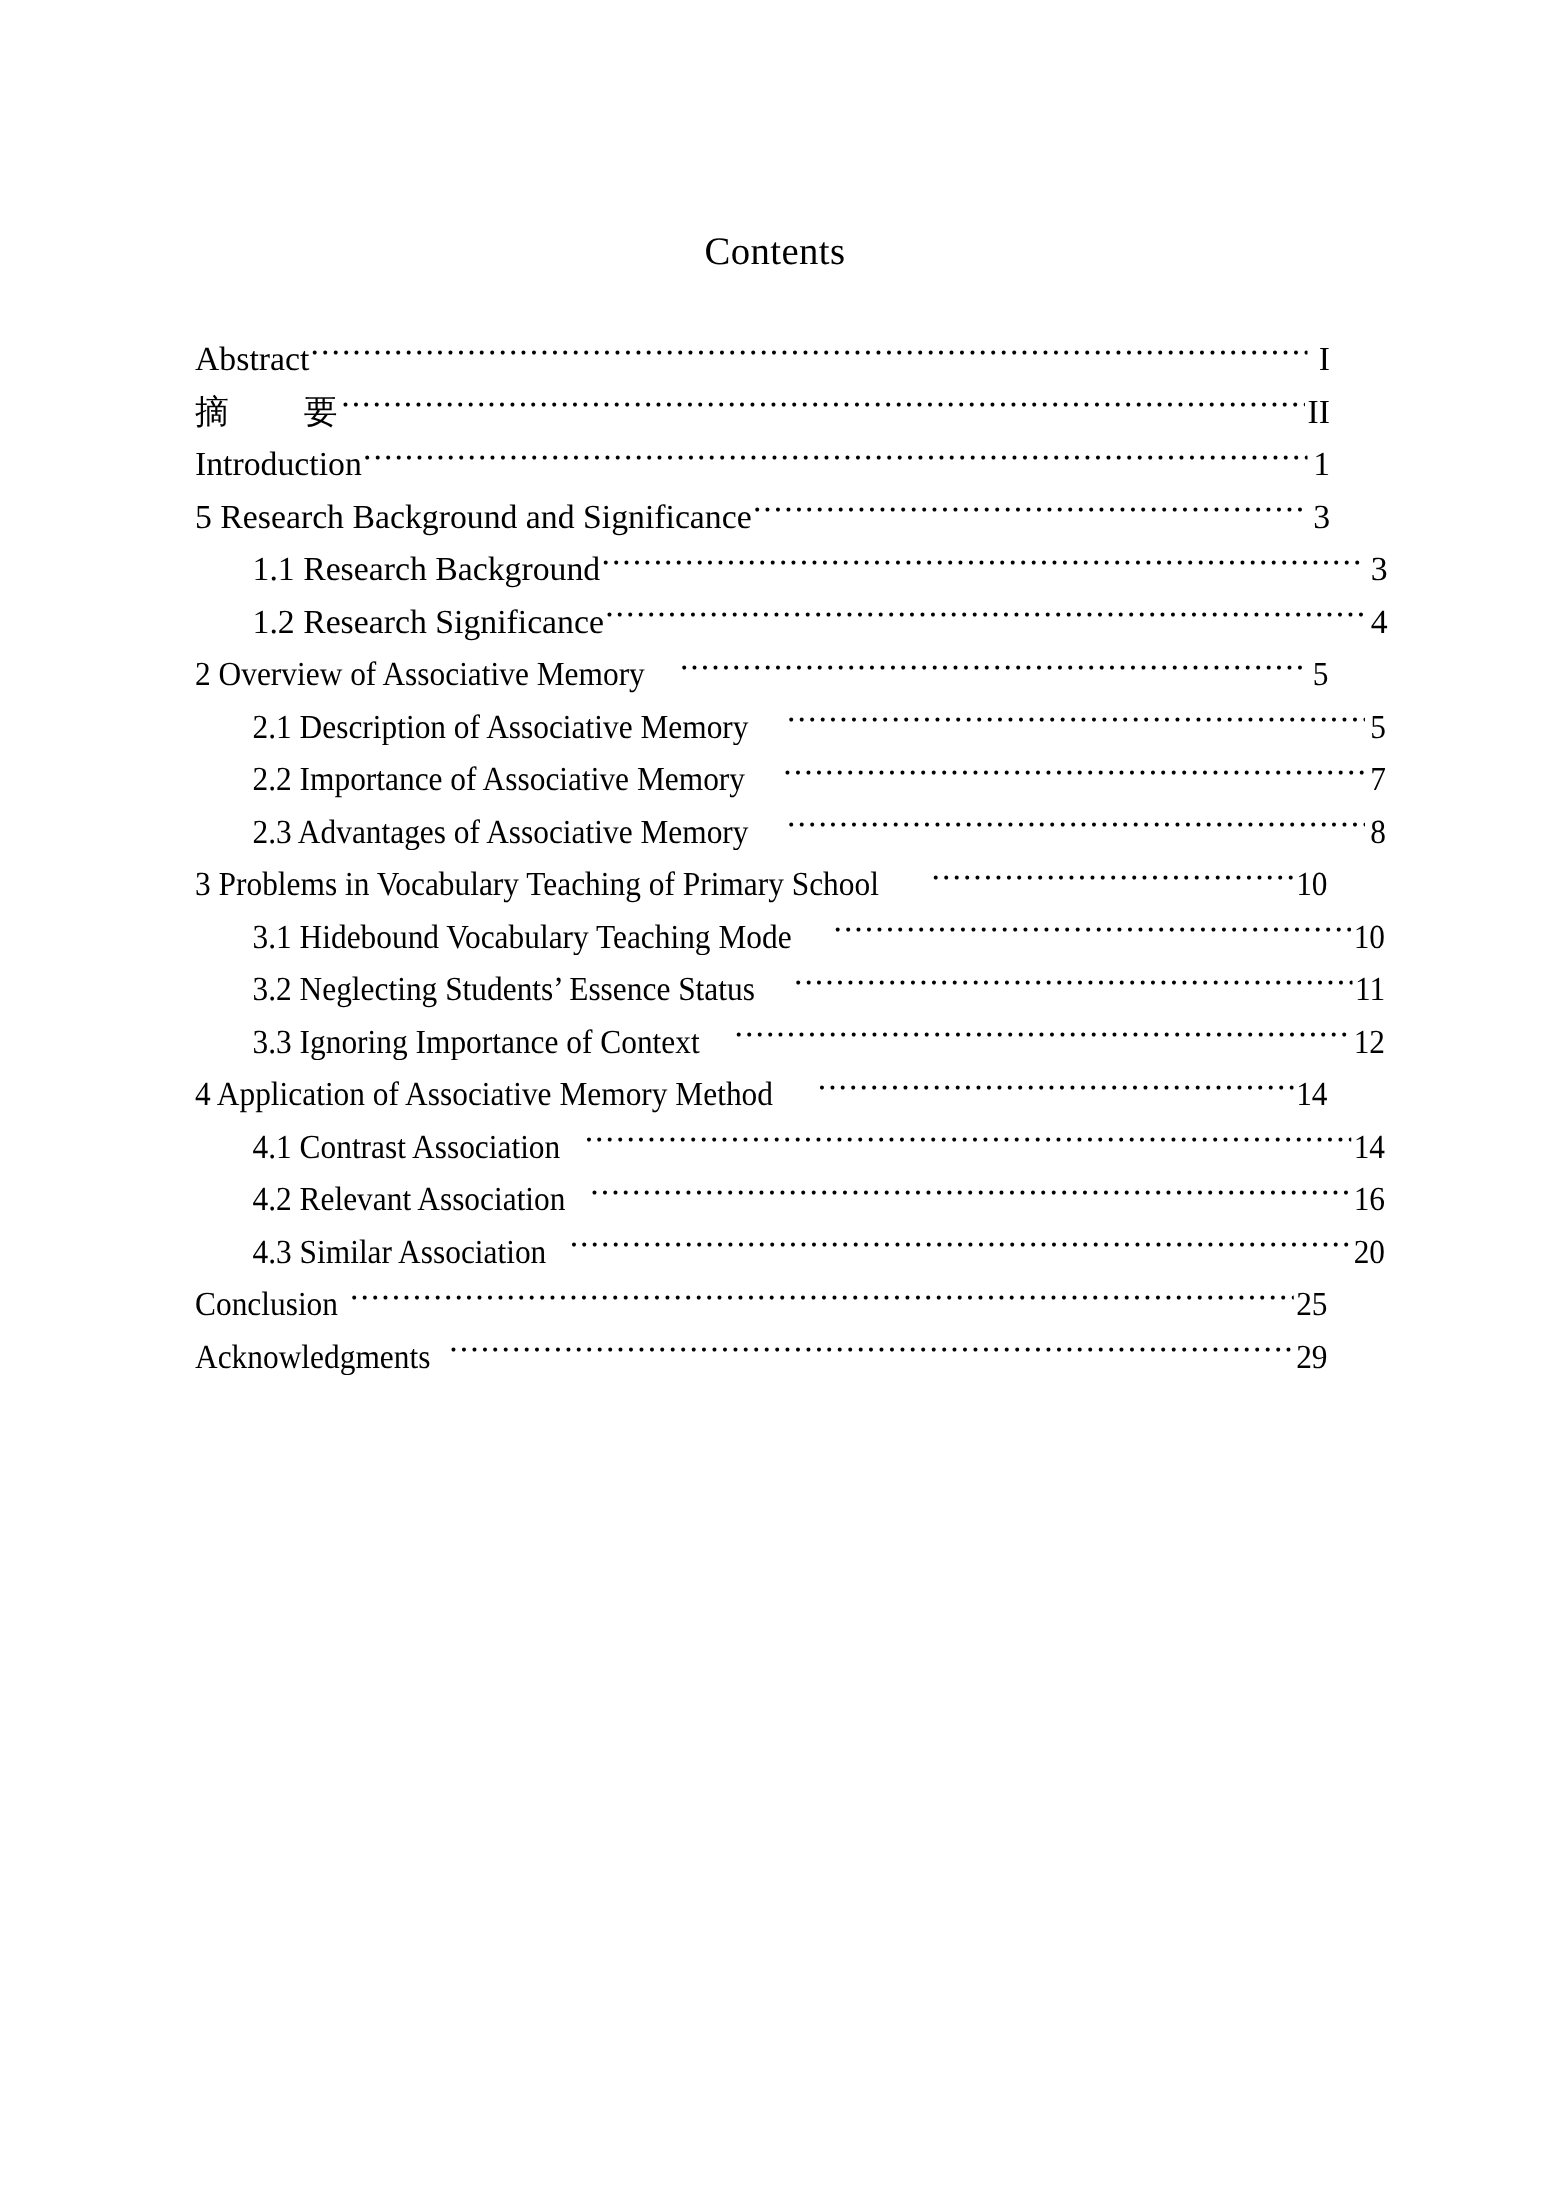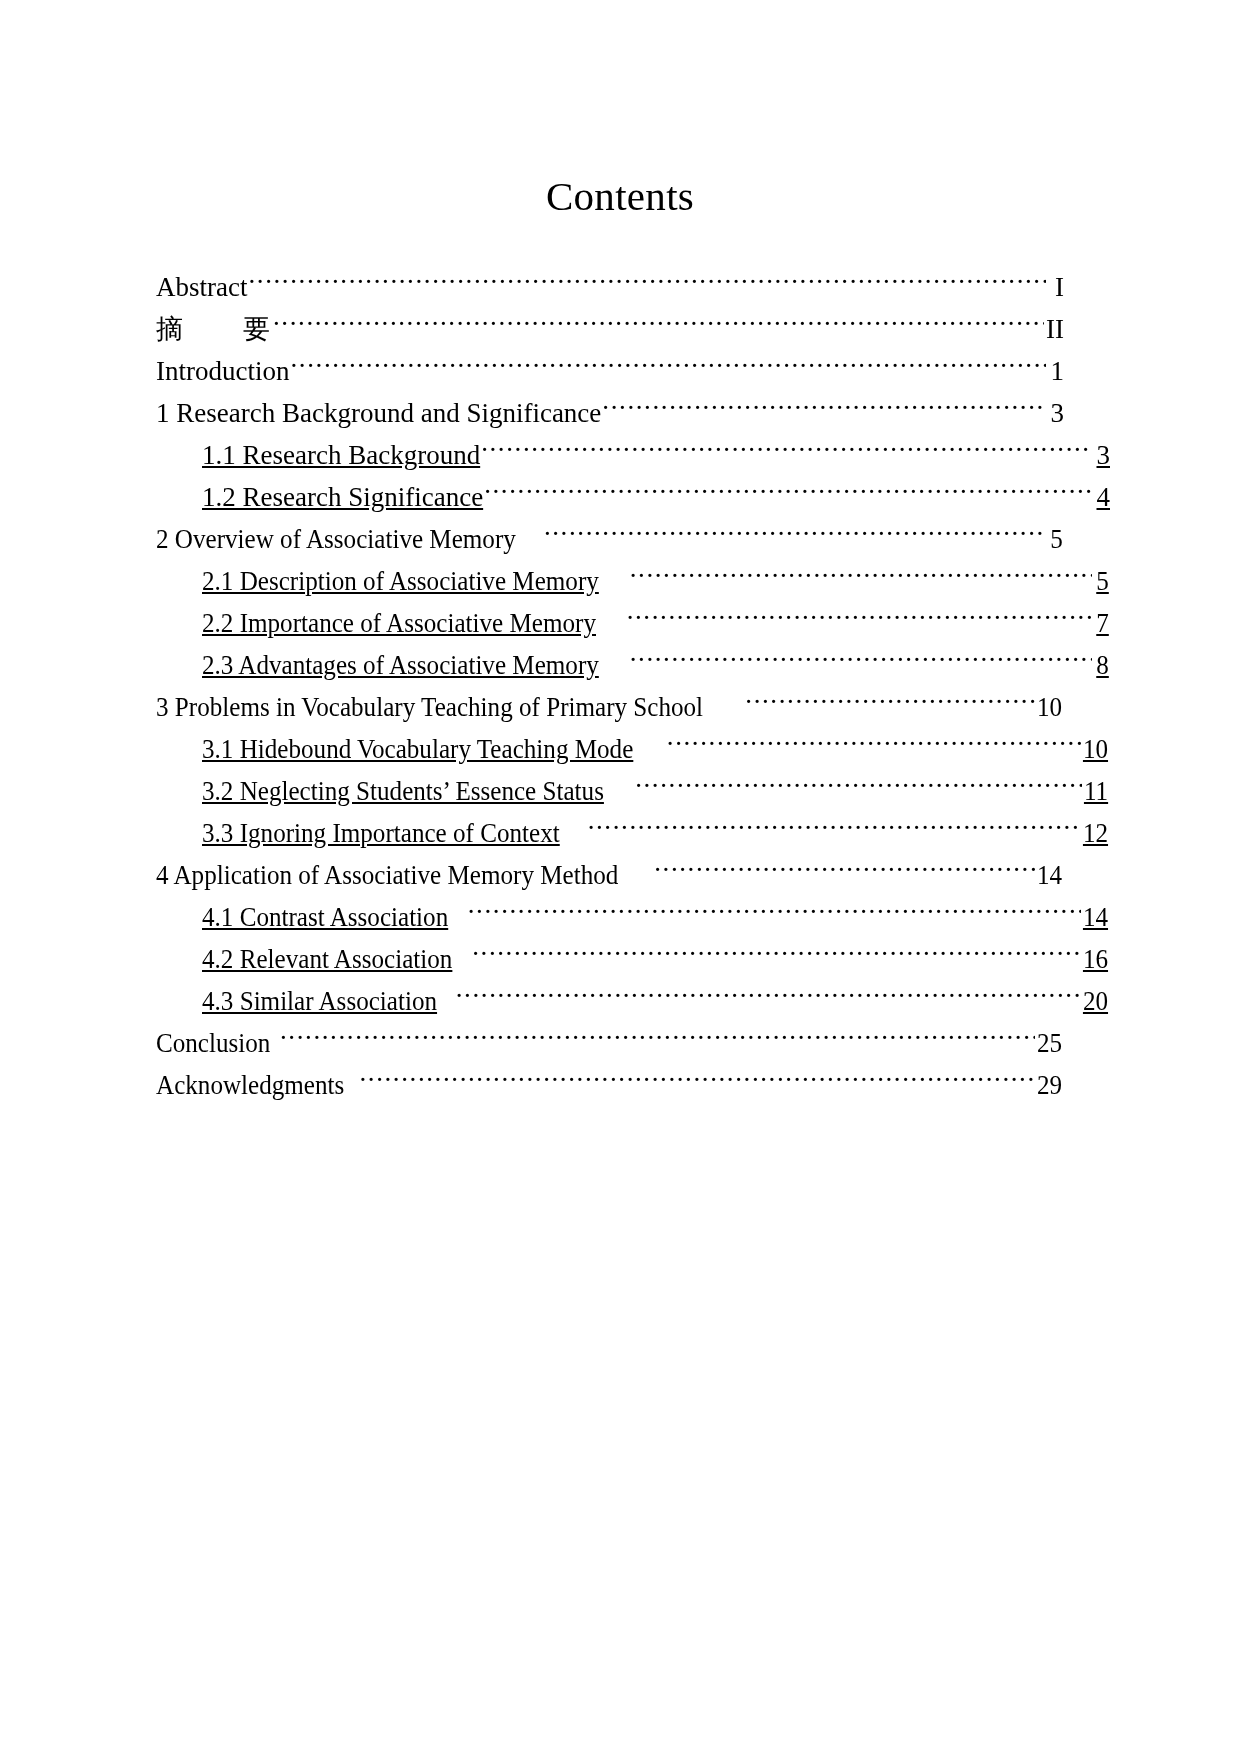--- a/index.html
+++ b/index.html
@@ -21,24 +21,24 @@
     left: 0;
     top: 0;
     width: 1240px;
     height: 1754px;
     background: #ffffff;
   }
 
   .doc-title {
     position: absolute;
     left: 0;
-    top: 172px;
+    top: 182px;
     width: 1240px;
     text-align: center;
-    font-size: 41px;
+    font-size: 31px;
     letter-spacing: 0.3px;
     line-height: 1.2;
     color: #000;
   }
 
   .toc {
     position: absolute;
     left: 128px;
     top: 266px;
     width: 908px;
@@ -51,21 +51,20 @@
     font-size: 27px;
     line-height: 42px;
     height: 42px;
     white-space: nowrap;
     color: #000;
     margin-left: 28px;
   }
 
   .toc-entry.level-2 {
     padding-left: 46px;
-    text-decoration: underline;
   }
 
   .toc-entry.narrow .entry-label,
   .toc-entry.narrow .entry-page {
     font-stretch: condensed;
     transform: scaleX(0.93);
     transform-origin: left center;
   }
 
   .entry-label {
@@ -121,21 +120,21 @@
         <span class="entry-label cjk">摘　　要</span>
         <span class="entry-leader"></span>
         <span class="entry-page">II</span>
       </div>
       <div class="toc-entry level-1">
         <span class="entry-label">Introduction</span>
         <span class="entry-leader"></span>
         <span class="entry-page">1</span>
       </div>
       <div class="toc-entry level-1">
-        <span class="entry-label">1 Research Background and Significance</span>
+        <span class="entry-label">5 Research Background and Significance</span>
         <span class="entry-leader"></span>
         <span class="entry-page">3</span>
       </div>
       <div class="toc-entry level-2">
         <span class="entry-label">1.1 Research Background</span>
         <span class="entry-leader"></span>
         <span class="entry-page">3</span>
       </div>
       <div class="toc-entry level-2">
         <span class="entry-label">1.2 Research Significance</span>

